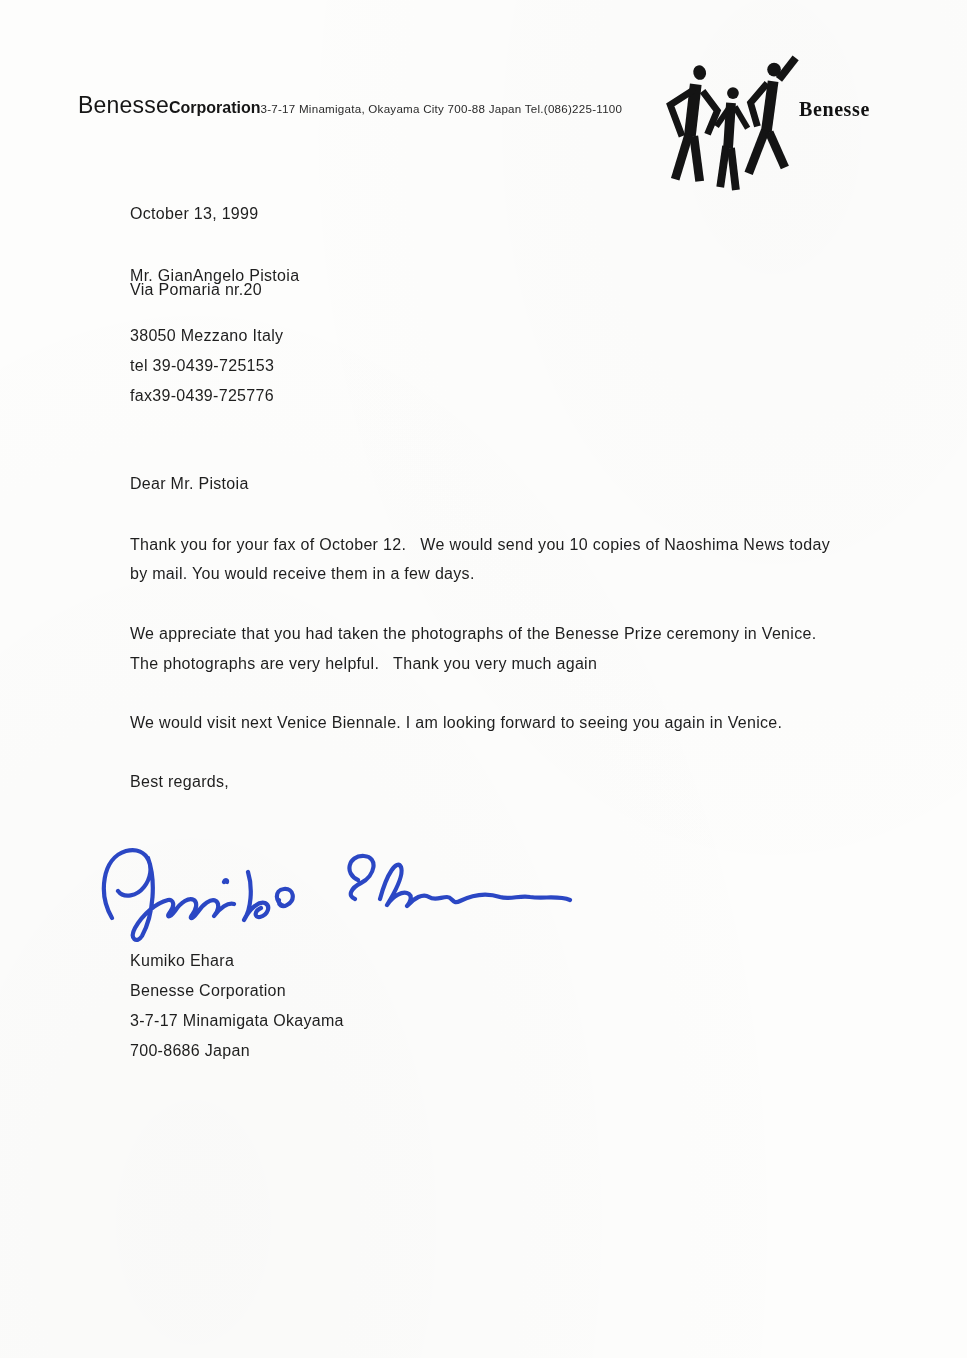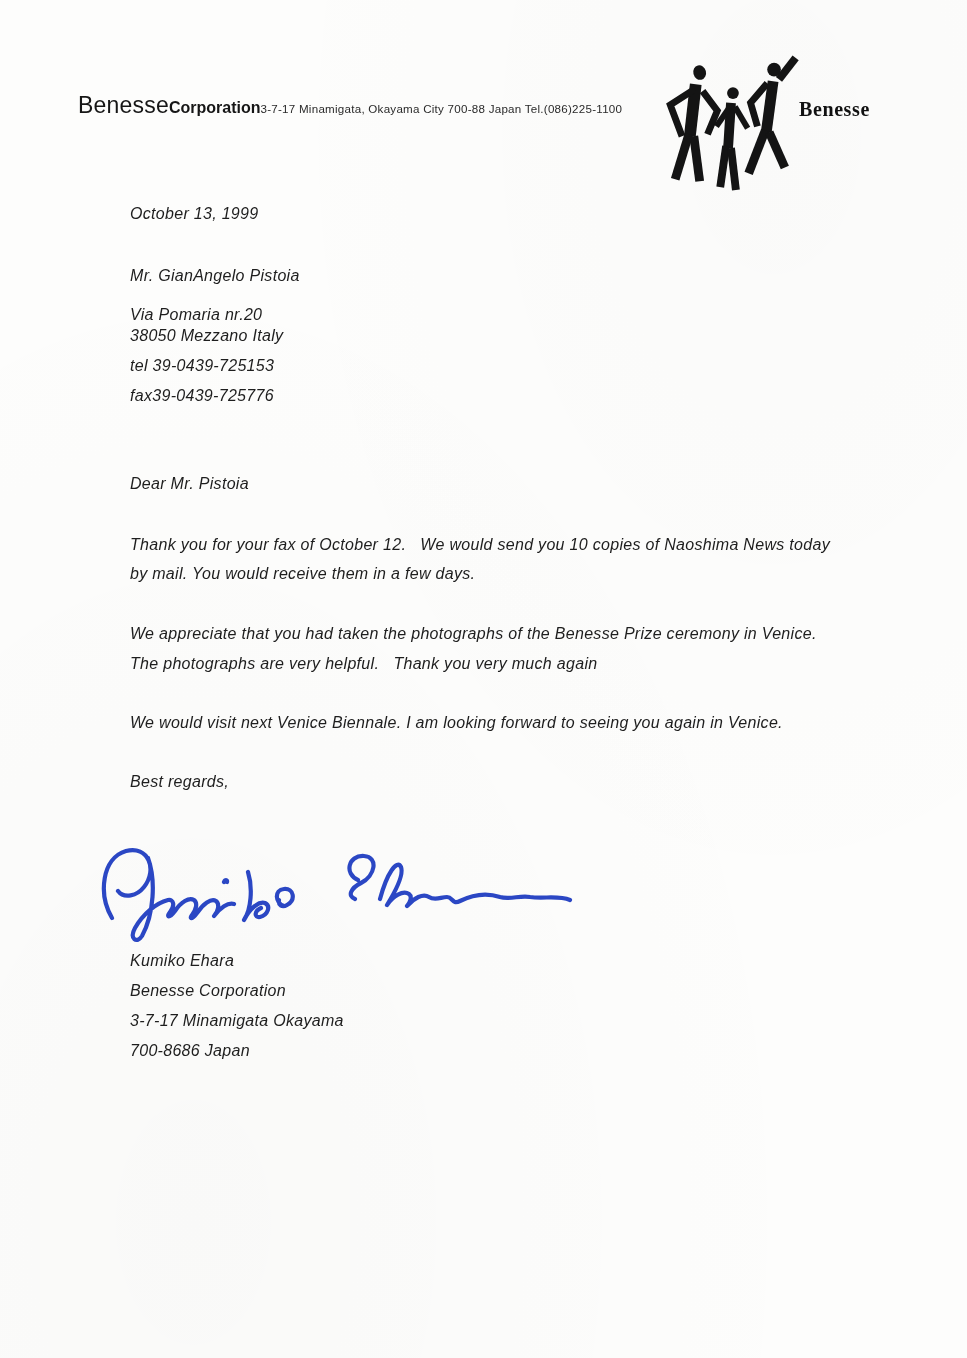--- a/index.html
+++ b/index.html
@@ -65,21 +65,20 @@
   }
   
   .line {
     position: absolute;
     left: 130px;
     font-size: 16px;
     letter-spacing: 0.3px;
     line-height: 22px;
     white-space: pre;
     color: #1e1e1e;
-    font-style: italic;
   }
   .sig-svg {
     position: absolute;
     left: 96px;
     top: 842px;
     width: 488px;
     height: 102px;
   }
 </style>
 </head>
@@ -114,21 +113,21 @@
     <path d="M107,34 L90,54 L97,78" stroke-width="7"></path>
     <path d="M113,32 L106,84" stroke-width="11"></path>
     <path d="M105,82 L88,126" stroke-width="9"></path>
     <path d="M109,84 L125,120" stroke-width="9"></path>
   </svg>
   <span class="logo-wordmark">Benesse</span>
 
   <div class="line" style="top:203px">October 13, 1999</div>
 
   <div class="line" style="top:265px">Mr. GianAngelo Pistoia</div>
-  <div class="line" style="top:304px">Via Pomaria nr.20</div>
+  <div class="line" style="top:279px">Via Pomaria nr.20</div>
   <div class="line" style="top:325px">38050 Mezzano Italy</div>
   <div class="line" style="top:355px">tel 39-0439-725153</div>
   <div class="line" style="top:385px">fax39-0439-725776</div>
 
   <div class="line" style="top:473px">Dear Mr. Pistoia</div>
 
   <div class="line" style="top:534px">Thank you for your fax of October 12.   We would send you 10 copies of Naoshima News today</div>
   <div class="line" style="top:563px">by mail. You would receive them in a few days.</div>
 
   <div class="line" style="top:623px">We appreciate that you had taken the photographs of the Benesse Prize ceremony in Venice.</div>

